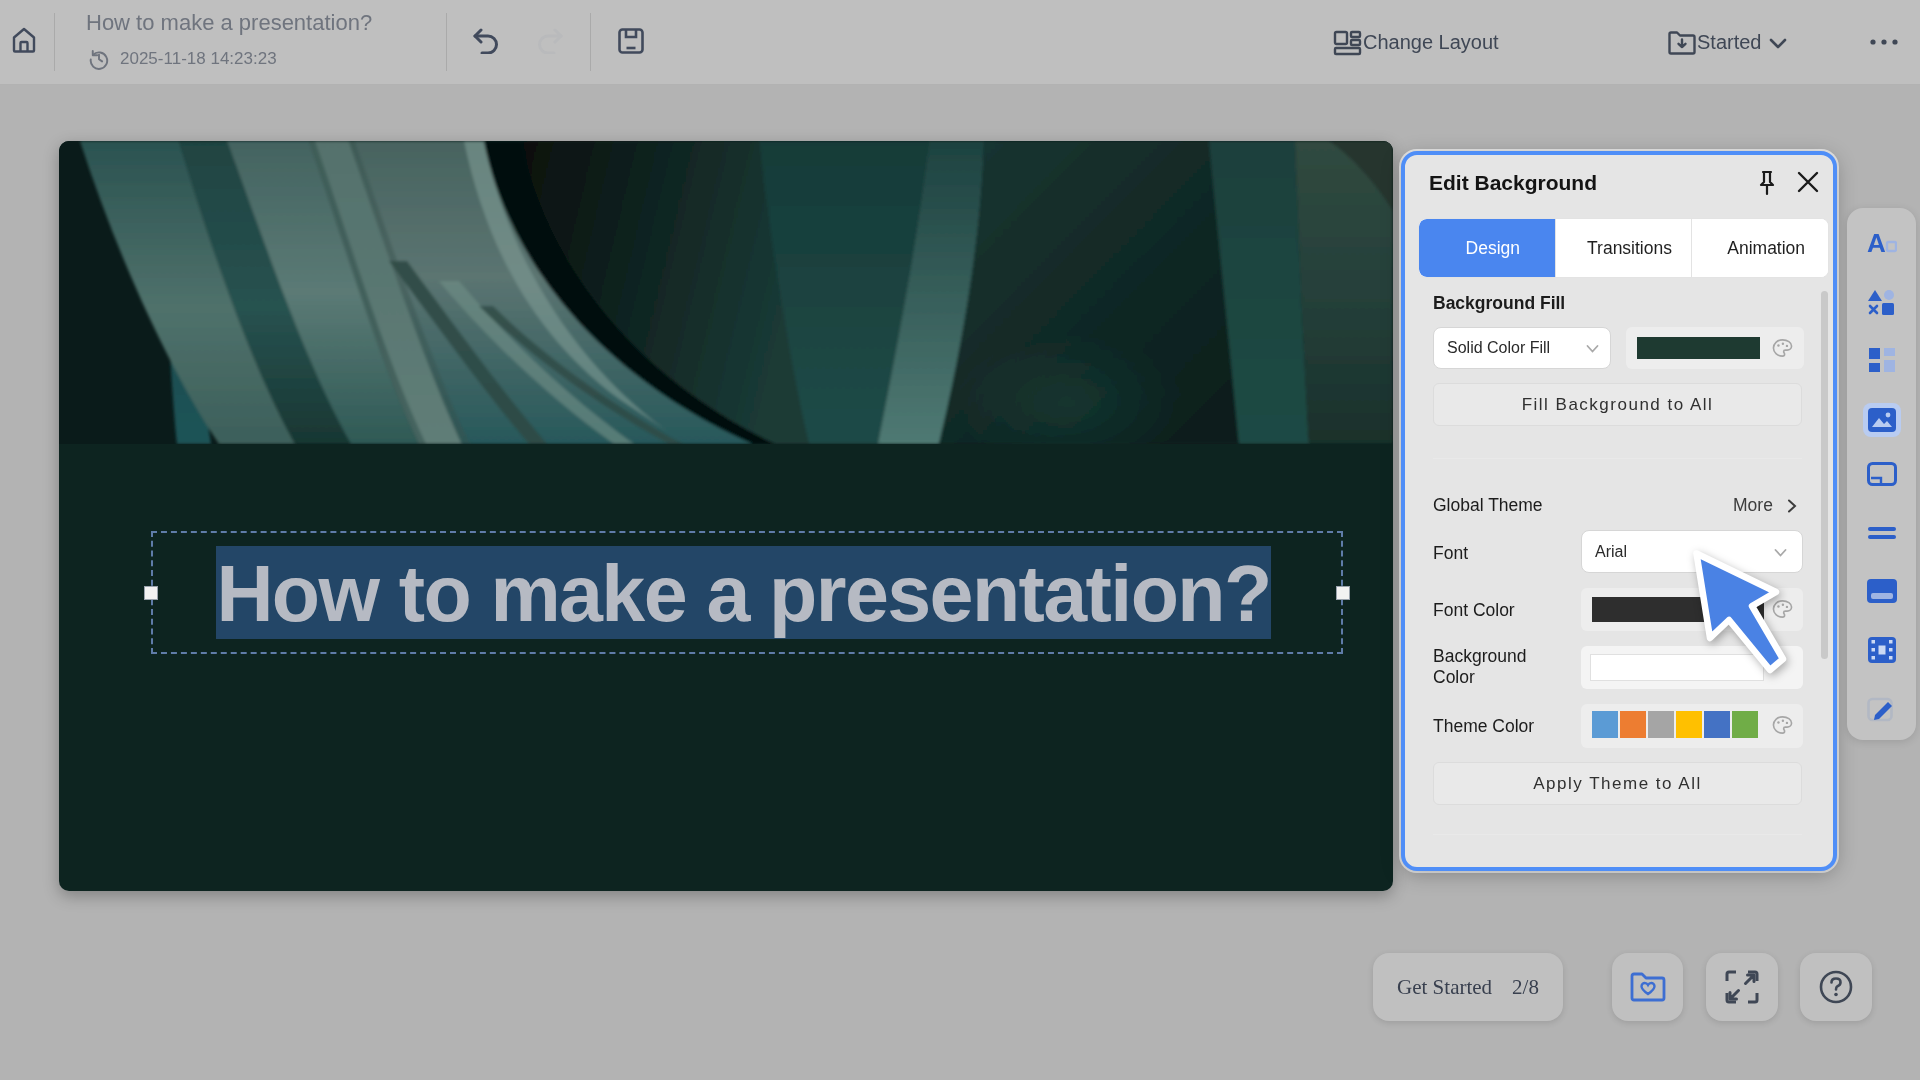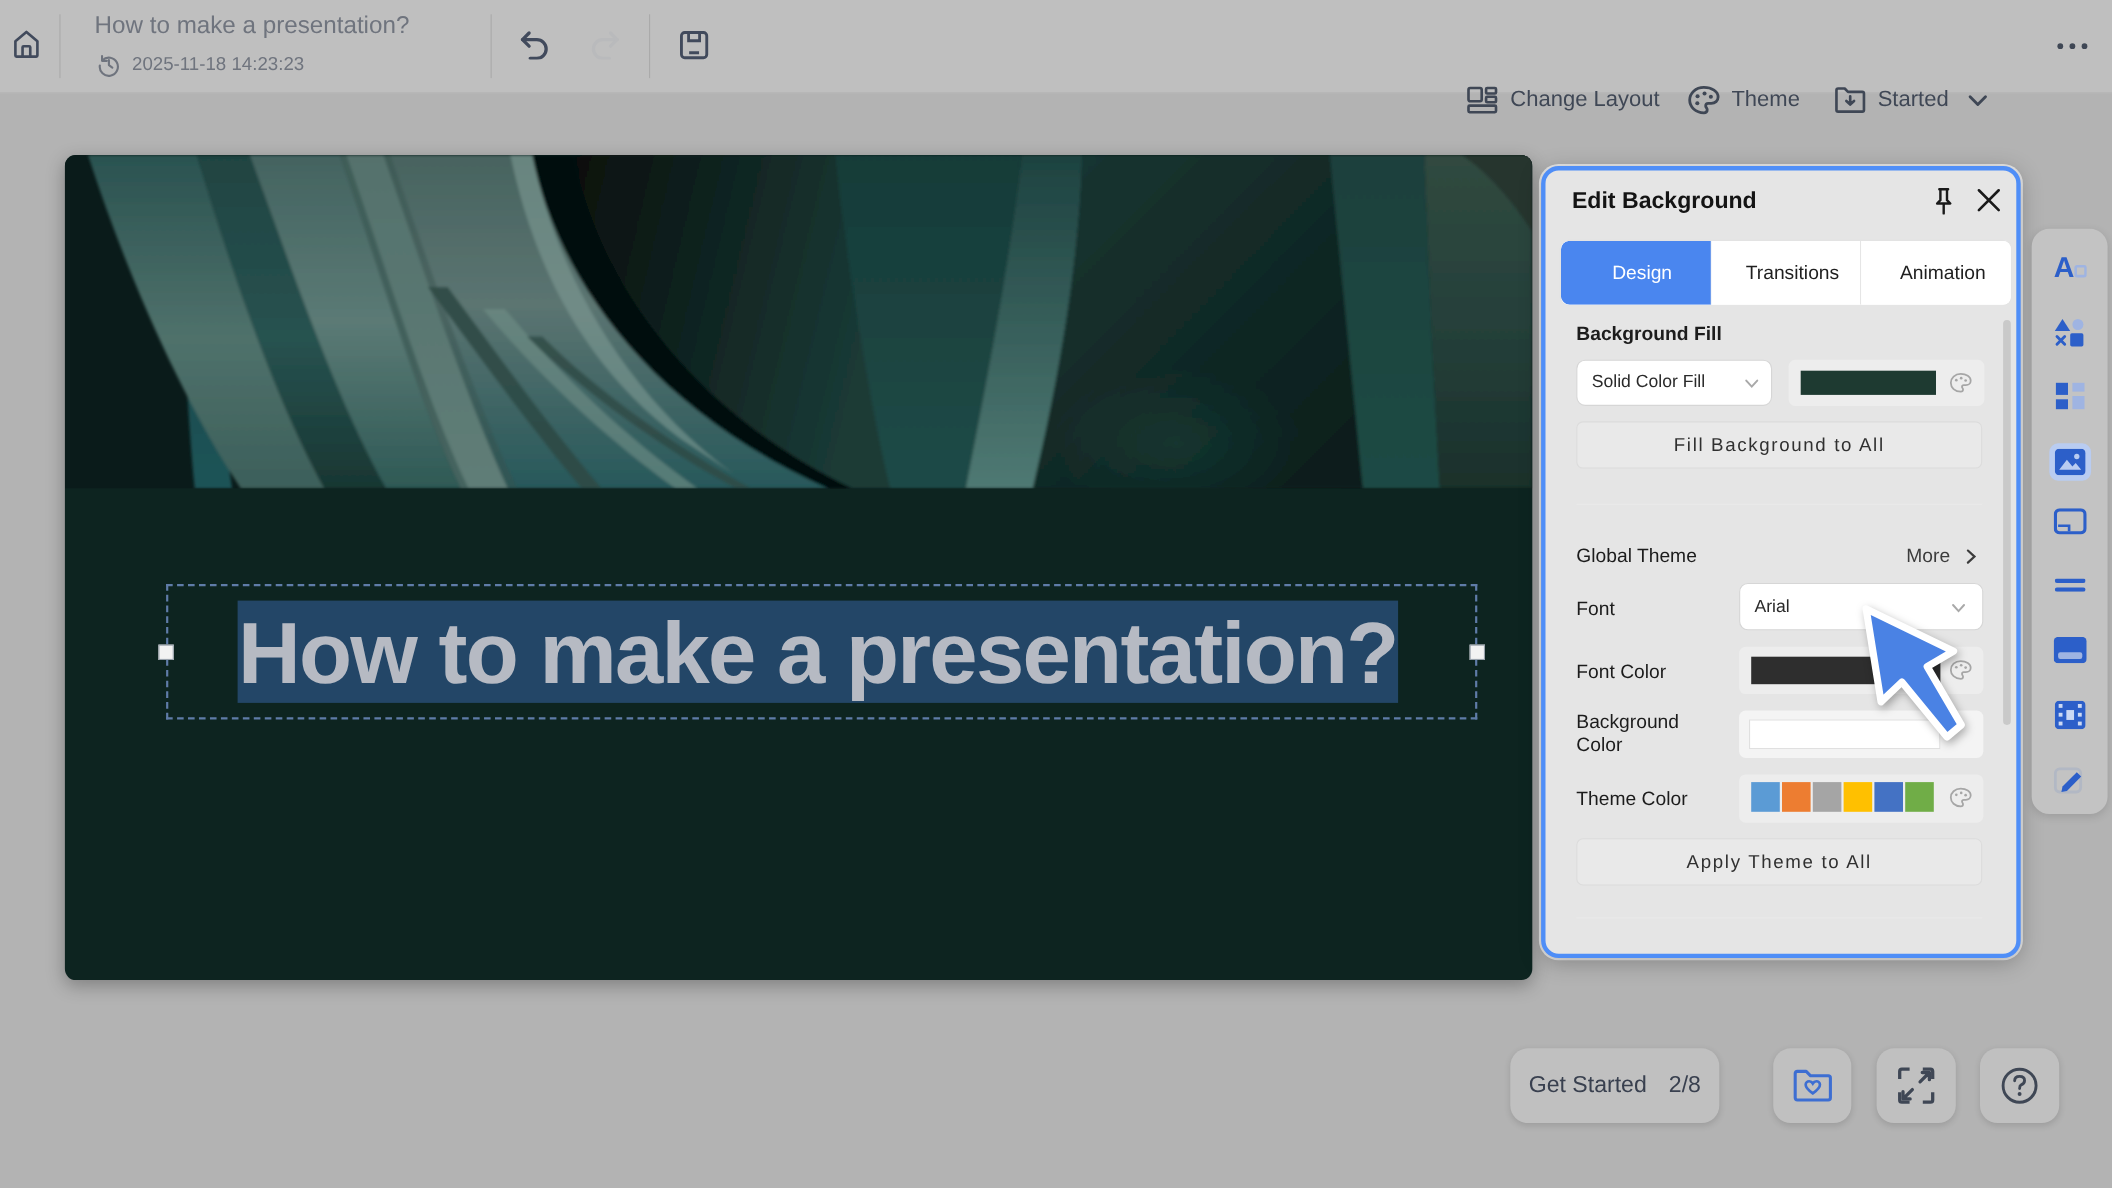--- a/index.html
+++ b/index.html
@@ -6,21 +6,21 @@
   html,body { width:1920px; height:1080px; overflow:hidden; font-family:"Liberation Sans", sans-serif; }
   body { background:#b3b3b3; position:relative; }
   .abs { position:absolute; }
 
   
   #topbar { position:absolute; left:0; top:0; width:1920px; height:85px; background:#bfbfbf; border-bottom:1px solid #b2b2b2; }
   .vsep { position:absolute; top:13px; height:58px; width:1px; background:#aaaaaa; }
   #doc-title { position:absolute; left:86px; top:10px; font-size:22px; color:#6f747e; }
   #doc-time { position:absolute; left:120px; top:49px; font-size:17px; color:#6f747e; }
 
-  .tr-item { position:absolute; top:0; height:85px; display:flex; align-items:center; gap:10px; color:#3f4755; font-size:20px;margin-top:48px; }
+  .tr-item { position:absolute; top:0; height:85px; display:flex; align-items:center; color:#3f4755; font-size:20px; }
 
   
   #slide { position:absolute; left:59px; top:141px; width:1334px; height:750px; background:#0d2420; border-radius:10px; overflow:hidden; box-shadow:0 5px 16px rgba(0,0,0,0.28); }
   #slideimg { position:absolute; left:0; top:0; width:1334px; height:303px; }
 
   #selbox { position:absolute; left:92px; top:390px; width:1192px; height:123px; border:2px dashed #5f7ca8; }
   #hl { position:absolute; left:157px; top:405px; width:1055px; height:93px; background:#234667; display:flex; align-items:center; justify-content:center; }
   #hl span { font-size:79px; font-weight:bold; color:#b6bac3; letter-spacing:-1.6px; white-space:nowrap; margin-top:3px; }
   .handle { position:absolute; width:14px; height:14px; background:#f2f2f2; border:1px solid #9aa3ad; }
 
@@ -38,21 +38,21 @@
   .graybtn { position:absolute; left:28px; width:369px; height:43px; background:#e9e9e9; border:1px solid #dcdcdc; border-radius:6px; display:flex; align-items:center; justify-content:center; font-size:17px; color:#303030; letter-spacing:1.5px; }
   .divider { position:absolute; left:28px; width:369px; height:1px; background:#e9e9e9; }
   #pscroll { position:absolute; right:5px; top:136px; width:7px; height:368px; background:#c9c9c9; border-radius:4px; }
 
   
   #rtools { position:absolute; left:1847px; top:208px; width:69px; height:532px; background:#c3c3c3; border-radius:16px; box-shadow:0 2px 8px rgba(0,0,0,0.12); }
   .rt-ic { position:absolute; left:50%; transform:translateX(-50%); }
 
   
   .bbtn { position:absolute; top:953px; height:68px; background:#c0c0c0; border-radius:16px; box-shadow:0 2px 6px rgba(0,0,0,0.12); display:flex; align-items:center; justify-content:center; }
-  #getstarted { left:1373px; width:190px; font-size:21px; color:#39404f; gap:20px; }
+  #getstarted { left:1373px; width:190px; font-size:21px; color:#39404f; gap:20px;font-family:Liberation Serif, serif; }
 </style>
 </head>
 <body>
 
 <div id="topbar">
   <svg class="abs" style="left:11px; top:26px;" width="26" height="28" viewBox="0 0 26 28">
     <path d="M3 11.5 L13 3 L23 11.5 V24.5 Q23 25.5 22 25.5 H4 Q3 25.5 3 24.5 Z" fill="none" stroke="#414a5c" stroke-width="2.4" stroke-linejoin="round"></path>
     <path d="M9.5 25.5 V17 Q9.5 16 10.5 16 H15.5 Q16.5 16 16.5 17 V25.5" fill="none" stroke="#414a5c" stroke-width="2.4"></path>
   </svg>
   <div class="vsep" style="left:54px;"></div>
@@ -84,30 +84,20 @@
   </svg>
 
   <div class="tr-item" style="left:1333px;">
     <svg width="30" height="28" viewBox="0 0 30 28">
       <rect x="2" y="3" width="12" height="12" rx="1.5" fill="none" stroke="#3f4755" stroke-width="2.4"></rect>
       <rect x="18" y="3" width="9" height="5" rx="1" fill="none" stroke="#3f4755" stroke-width="2.4"></rect>
       <rect x="18" y="11" width="9" height="5" rx="1" fill="none" stroke="#3f4755" stroke-width="2.4"></rect>
       <rect x="2" y="19" width="25" height="6" rx="1" fill="none" stroke="#3f4755" stroke-width="2.4"></rect>
     </svg>
     <span>Change Layout</span>
-  </div>
-  <div class="tr-item" style="left:1534px;">
-    <svg width="30" height="28" viewBox="0 0 26 24">
-      <path d="M13 2 C6.4 2 1.8 6.6 1.8 12 C1.8 17.4 6.4 22 13 22 C14.6 22 15.6 21 15.6 19.6 C15.6 18.8 15.2 18.3 14.9 17.9 C14.6 17.5 14.4 17.2 14.4 16.6 C14.4 15.5 15.3 14.6 16.4 14.6 H18.8 C21.8 14.6 24.2 12.5 24.2 9.6 C24.2 5.2 19.2 2 13 2 Z" fill="none" stroke="#3f4755" stroke-width="2.2"></path>
-      <circle cx="8" cy="9" r="1.6" fill="#3f4755"></circle>
-      <circle cx="13.5" cy="6.8" r="1.6" fill="#3f4755"></circle>
-      <circle cx="18.5" cy="9.4" r="1.6" fill="#3f4755"></circle>
-      <circle cx="7.8" cy="14.5" r="1.6" fill="#3f4755"></circle>
-    </svg>
-    <span>Theme</span>
   </div>
   <div class="tr-item" style="left:1667px;">
     <svg width="30" height="28" viewBox="0 0 30 28">
       <path d="M2.5 5 Q2.5 3.5 4 3.5 H10 L13 6.5 H26 Q27.5 6.5 27.5 8 V23 Q27.5 24.5 26 24.5 H4 Q2.5 24.5 2.5 23 Z" fill="none" stroke="#3f4755" stroke-width="2.4" stroke-linejoin="round"></path>
       <path d="M15 10.5 V18 M15 18 L11.5 14.8 M15 18 L18.5 14.8" fill="none" stroke="#3f4755" stroke-width="2.4" stroke-linecap="round" stroke-linejoin="round"></path>
     </svg>
     <span>Started</span>
     <svg width="22" height="22" viewBox="0 0 22 22" style="margin-left:6px;">
       <path d="M4 8 L11 15 L18 8" fill="none" stroke="#3f4755" stroke-width="2.6" stroke-linecap="round" stroke-linejoin="round"></path>
     </svg>

